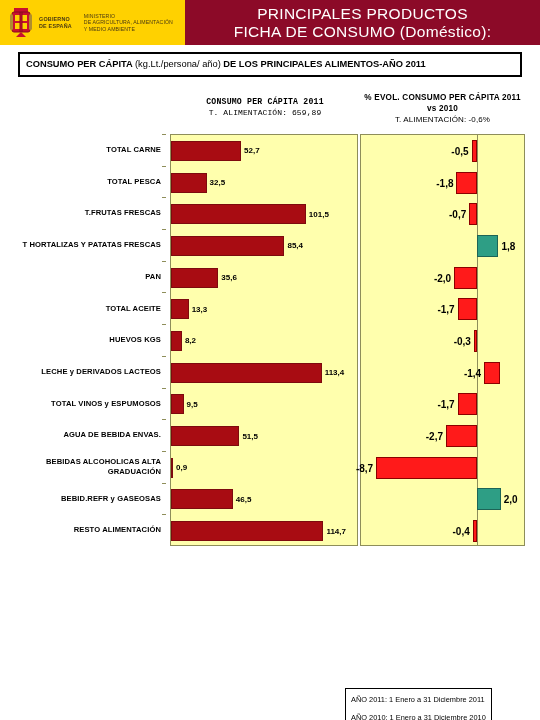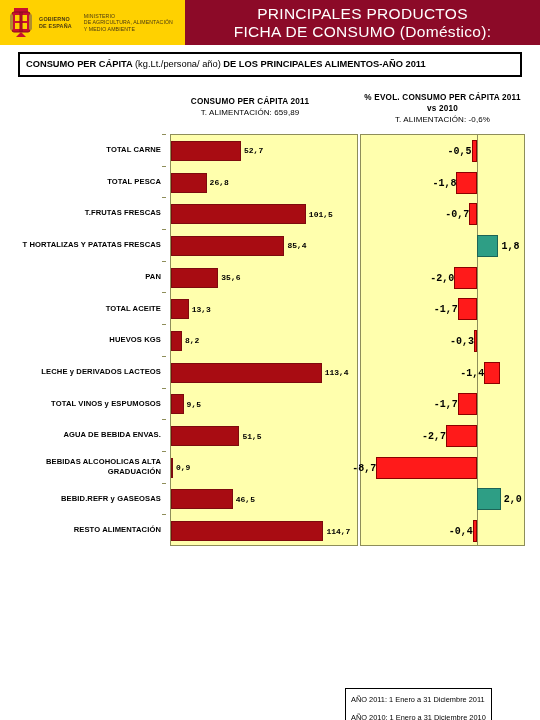--- a/index.html
+++ b/index.html
@@ -100,42 +100,42 @@
     font-size: 8.2px;
     font-weight: bold;
     line-height: 11px;
     letter-spacing: .2px;
   }
   .col-head .ch-sub {
     font-size: 8px;
     line-height: 11px;
     letter-spacing: .1px;
   }
-  #col-head-1 { left: 156px; top: 4px; width: 188px; }
+  #col-head-1 { left: 171px; top: 4px; width: 188px; font-family: Liberation Mono, monospace; }
   #col-head-2 { left: 360px; top: 0px;  width: 165px; }
 
   
   .chart {
     position: absolute;
     left: 170px; top: 134px;
     width: 355px; height: 412px;
   }
   .panel {
     position: absolute;
     top: 0; height: 412px;
     background: #ffffad;
     border: 1px solid #8e8e5a;
     box-sizing: border-box;
   }
   #panel-consumo { left: 0;   width: 188px; }
   #panel-evol    { left: 190px; width: 165px; }
 
   .rows {
     position: absolute;
-    left: 0; top: 0; right: 0; bottom: 0; font-family: Liberation Mono, monospace;
+    left: 0; top: 0; right: 0; bottom: 0;
   }
   .row {
     position: relative;
     height: 31.7px;
     box-sizing: border-box;
   }
 
   
   .bar-c-wrap {
     position: absolute;
@@ -309,21 +309,21 @@
     <div class="rows" id="rows-consumo">
         <div class="row" style="height: 31.6923px;">
           <div class="bar-c-wrap">
             <div class="bar-c" style="width: 70.0157px; background: rgb(168, 12, 18);"></div>
             <span class="bar-c-label">52,7</span>
           </div>
         </div>
         <div class="row" style="height: 31.6923px;">
           <div class="bar-c-wrap">
             <div class="bar-c" style="width: 35.6057px; background: rgb(168, 12, 18);"></div>
-            <span class="bar-c-label">26,8</span>
+            <span class="bar-c-label">32,5</span>
           </div>
         </div>
         <div class="row" style="height: 31.6923px;">
           <div class="bar-c-wrap">
             <div class="bar-c" style="width: 134.85px; background: rgb(168, 12, 18);"></div>
             <span class="bar-c-label">101,5</span>
           </div>
         </div>
         <div class="row" style="height: 31.6923px;">
           <div class="bar-c-wrap">

